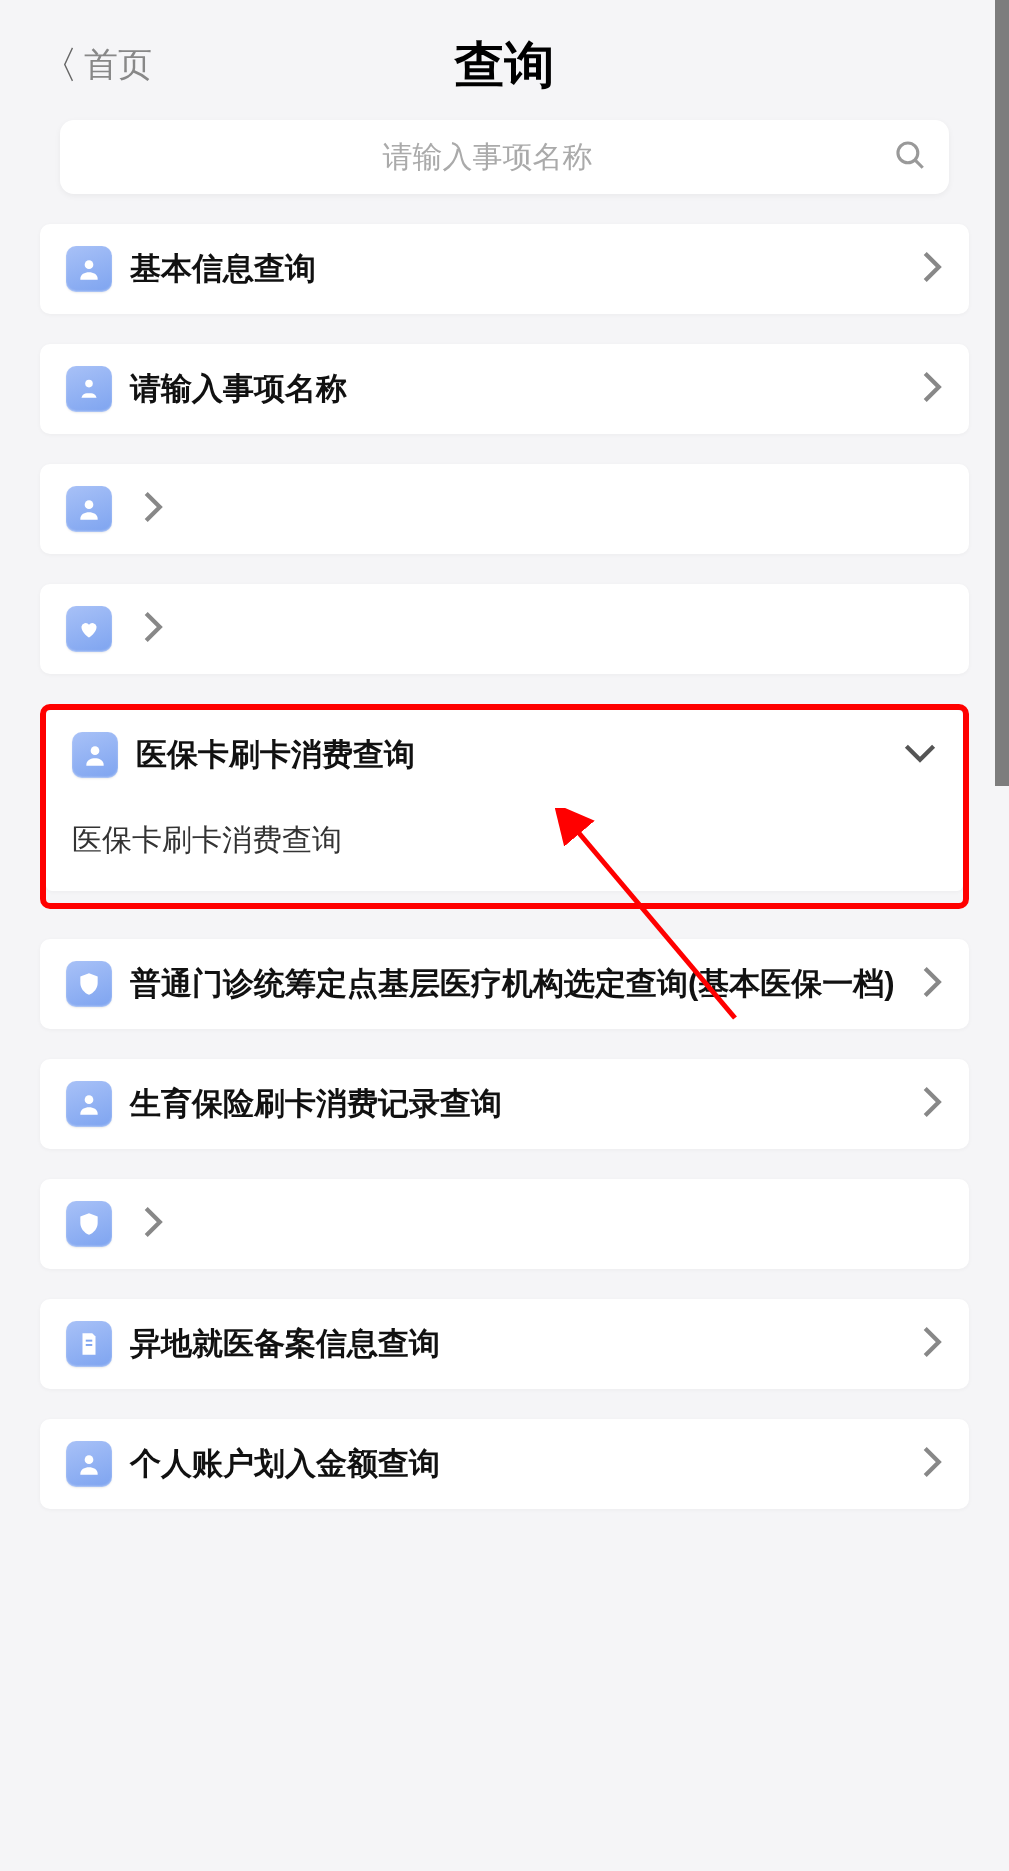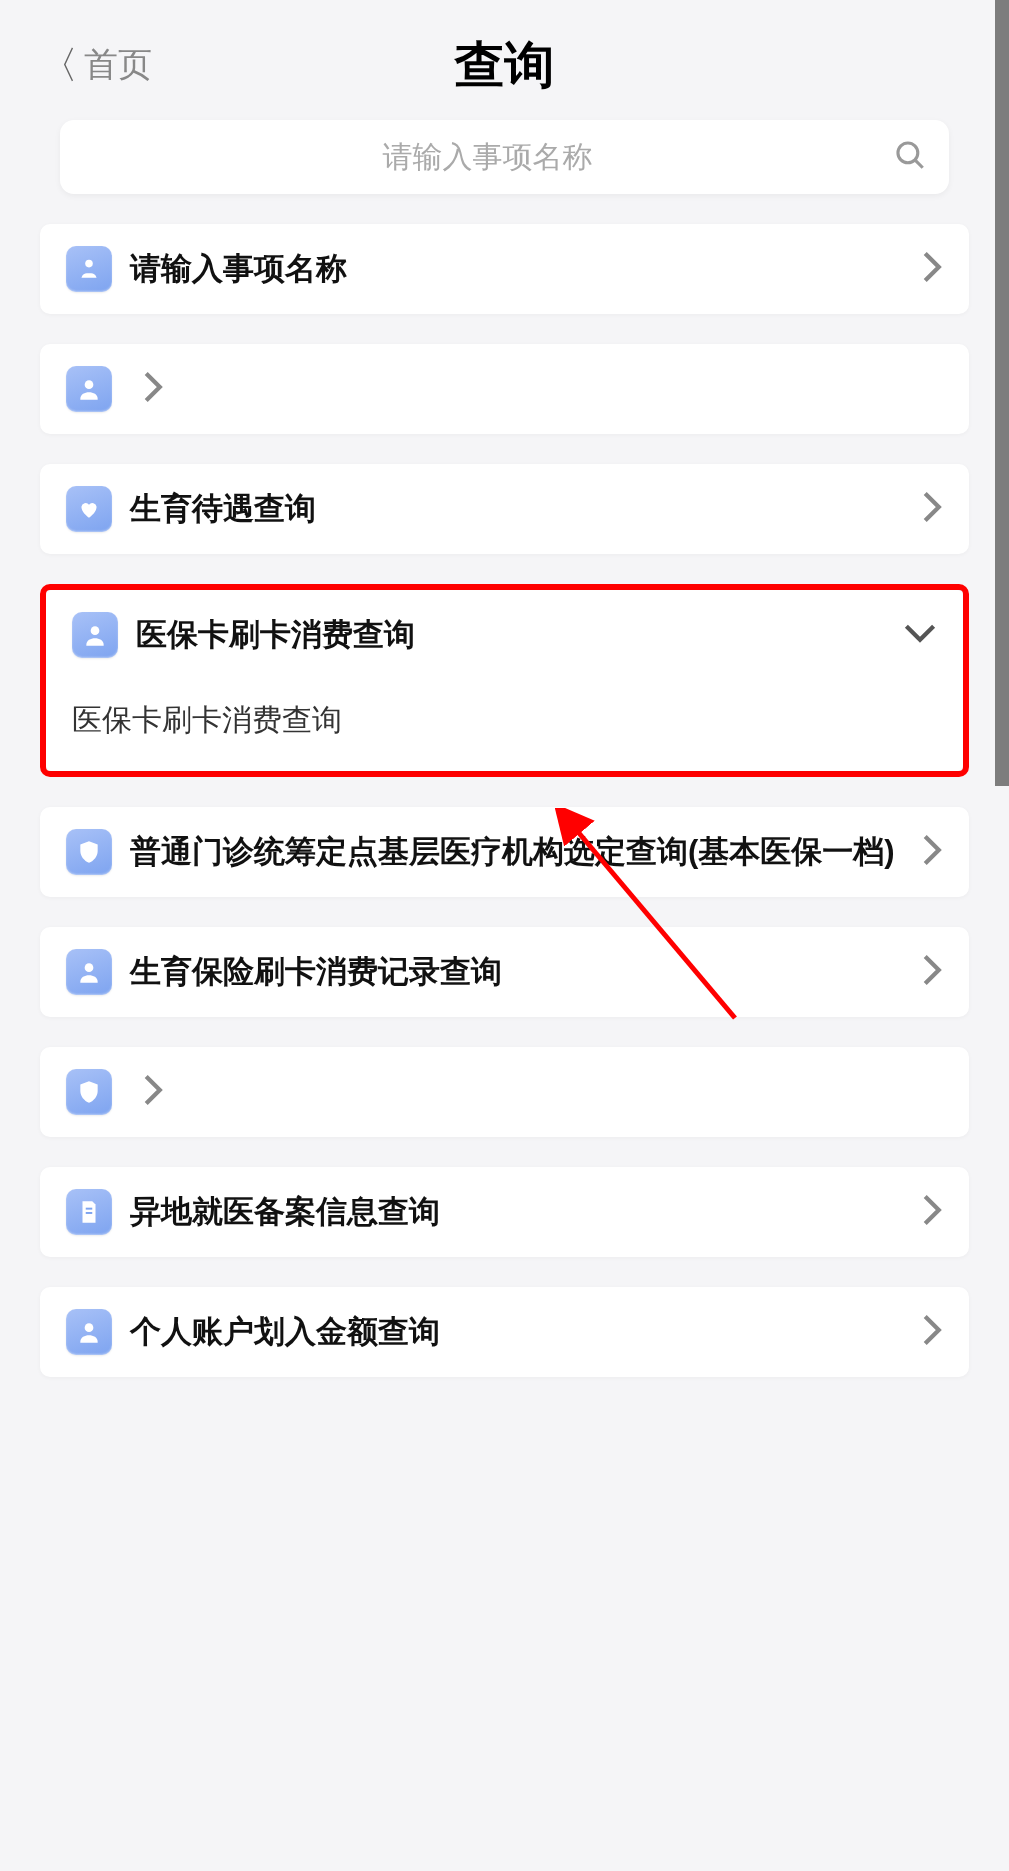--- a/index.html
+++ b/index.html
@@ -109,21 +109,21 @@
       color: #333;
       font-weight: 400;
       cursor: pointer;
     }
     .highlighted {
       border: 6px solid #ff0000;
       border-radius: 10px;
       margin-bottom: 30px;
     }
     .highlighted .card {
-      margin-bottom: 0;
+      margin-bottom: 12px;
       border-radius: 6px;
     }
     .annotation-arrow {
       position: absolute;
       pointer-events: none;
       z-index: 100;
     }
     .side-scrollbar {
       position: absolute;
       right: 0;
@@ -151,20 +151,36 @@
     <span class="search-icon">
       <svg width="34" height="34" viewBox="0 0 24 24" fill="none" stroke="#999" stroke-width="2.2">
         <circle cx="10.5" cy="10.5" r="7"></circle>
         <line x1="16" y1="16" x2="21" y2="21"></line>
       </svg>
     </span>
   </div>
 
   <div class="list">
 
+    <div class="card">
+      <div class="row">
+        <div class="icon-box">
+          <svg viewBox="0 0 24 24">
+              <circle cx="12" cy="8" r="4"></circle>
+              <path d="M4 21c0-4 4-6 8-6s8 2 8 6v1H4z"></path>
+            </svg>
+        </div>
+        <div class="row-label">基本信息查询</div>
+        <span class="chevron-right">
+          <svg width="22" height="34" viewBox="0 0 12 20" fill="none" stroke="#888" stroke-width="2.5">
+              <polyline points="2,2 10,10 2,18"></polyline>
+            </svg>
+        </span>
+      </div>
+    </div>
 
     <div class="card">
       <div class="row">
         <div class="icon-box">
           <svg viewBox="0 0 24 24">
               <circle cx="12" cy="7" r="3.5"></circle>
               <path d="M5 20c1-3 3-4 5-4h4c2 0 4 1 5 4H5z"></path>
             </svg>
         </div>
         <div class="row-label">请输入事项名称</div>
@@ -192,21 +208,20 @@
       </div>
     </div>
 
     <div class="card">
       <div class="row">
         <div class="icon-box">
           <svg viewBox="0 0 24 24">
               <path d="M12 20s-7-4.5-7-10a4 4 0 017-2 4 4 0 017 2c0 5.5-7 10-7 10z"></path>
             </svg>
         </div>
-        <div class="row-label">生育待遇查询</div>
         <span class="chevron-right">
           <svg width="22" height="34" viewBox="0 0 12 20" fill="none" stroke="#888" stroke-width="2.5">
               <polyline points="2,2 10,10 2,18"></polyline>
             </svg>
         </span>
       </div>
     </div>
 
     <div class="highlighted">
       <div class="card">

